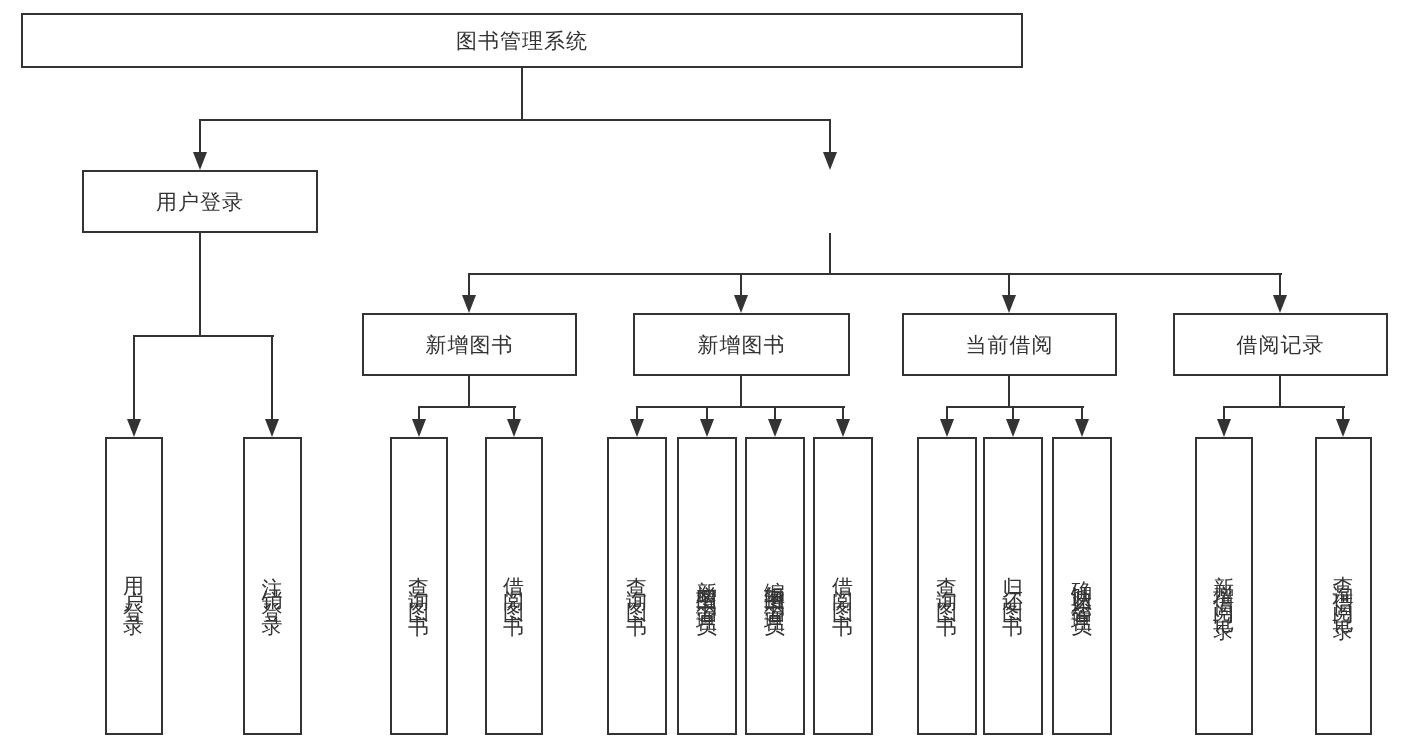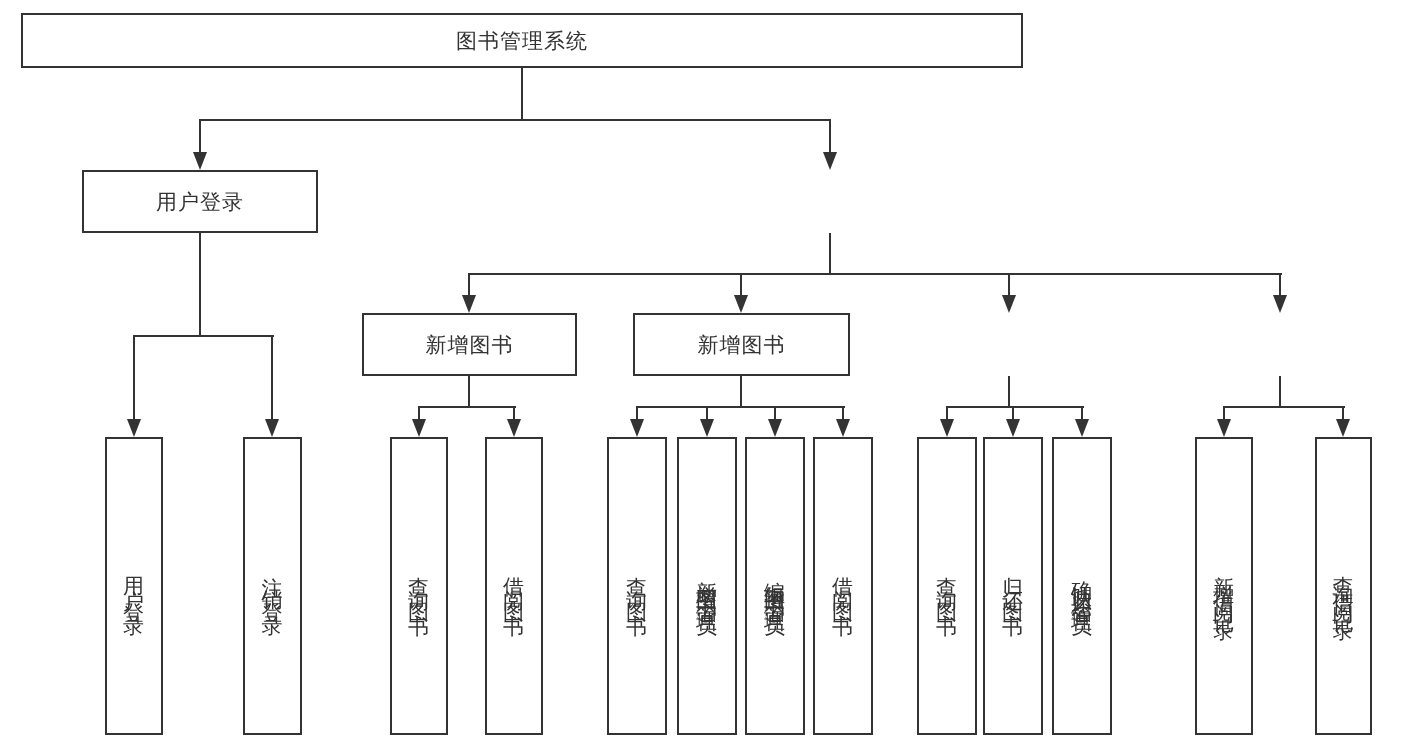--- a/index.html
+++ b/index.html
@@ -65,20 +65,26 @@
 
   <div class="node h" style="left:82px;top:170px;width:236px;height:63px">
     <span>用户登录</span>
   </div>
 
   <div class="node h" style="left:362px;top:313px;width:215px;height:63px">
     <span>新增图书</span>
   </div>
   <div class="node h" style="left:633px;top:313px;width:217px;height:63px">
     <span>新增图书</span>
+  </div>
+  <div class="node h" style="left:902px;top:313px;width:215px;height:63px">
+    <span>当前借阅</span>
+  </div>
+  <div class="node h" style="left:1173px;top:313px;width:215px;height:63px">
+    <span>借阅记录</span>
   </div>
 
   <div class="node v" style="left:105px;top:437px;width:58px;height:298px">
     <span class="v-label">用户登录</span>
   </div>
   <div class="node v" style="left:243px;top:437px;width:59px;height:298px">
     <span class="v-label">注销登录</span>
   </div>
   <div class="node v" style="left:390px;top:437px;width:58px;height:298px">
     <span class="v-label">查询图书</span>

